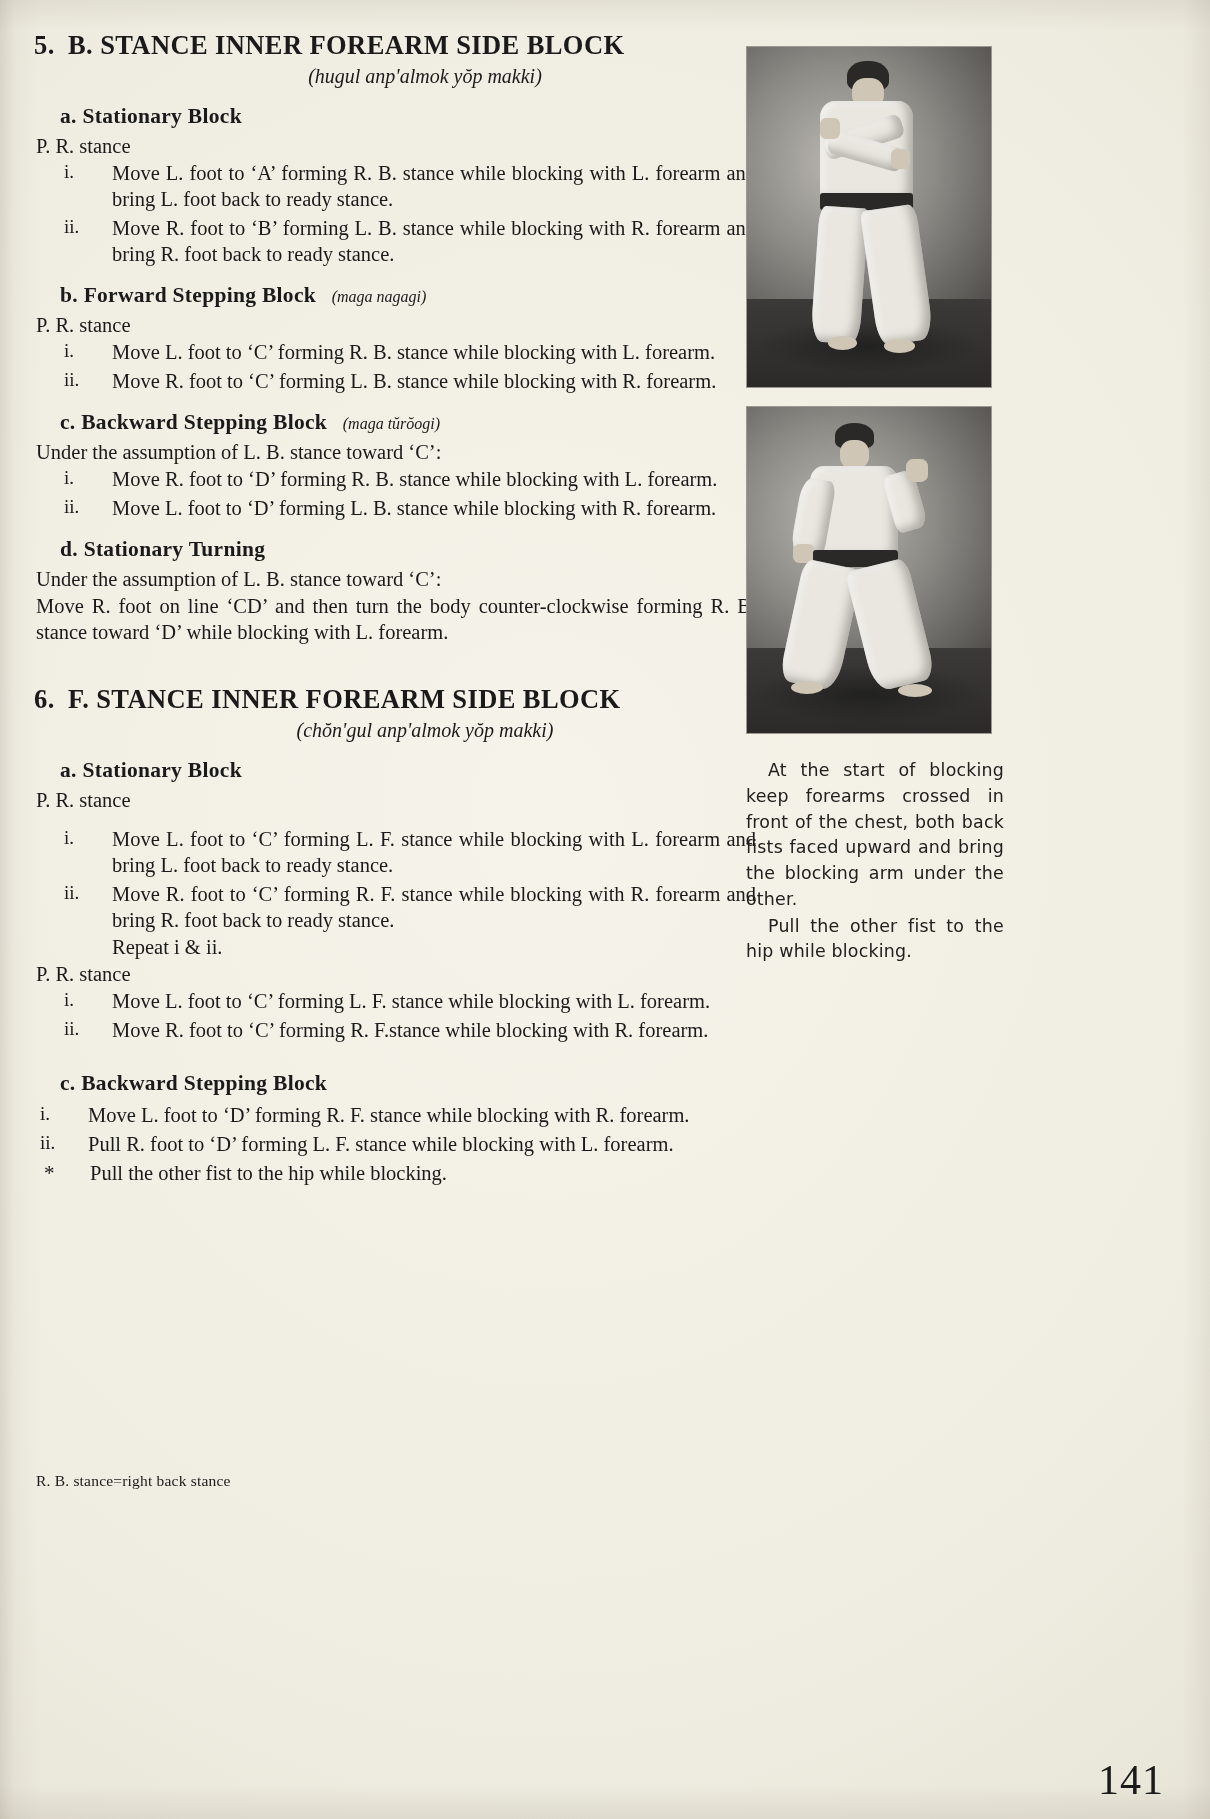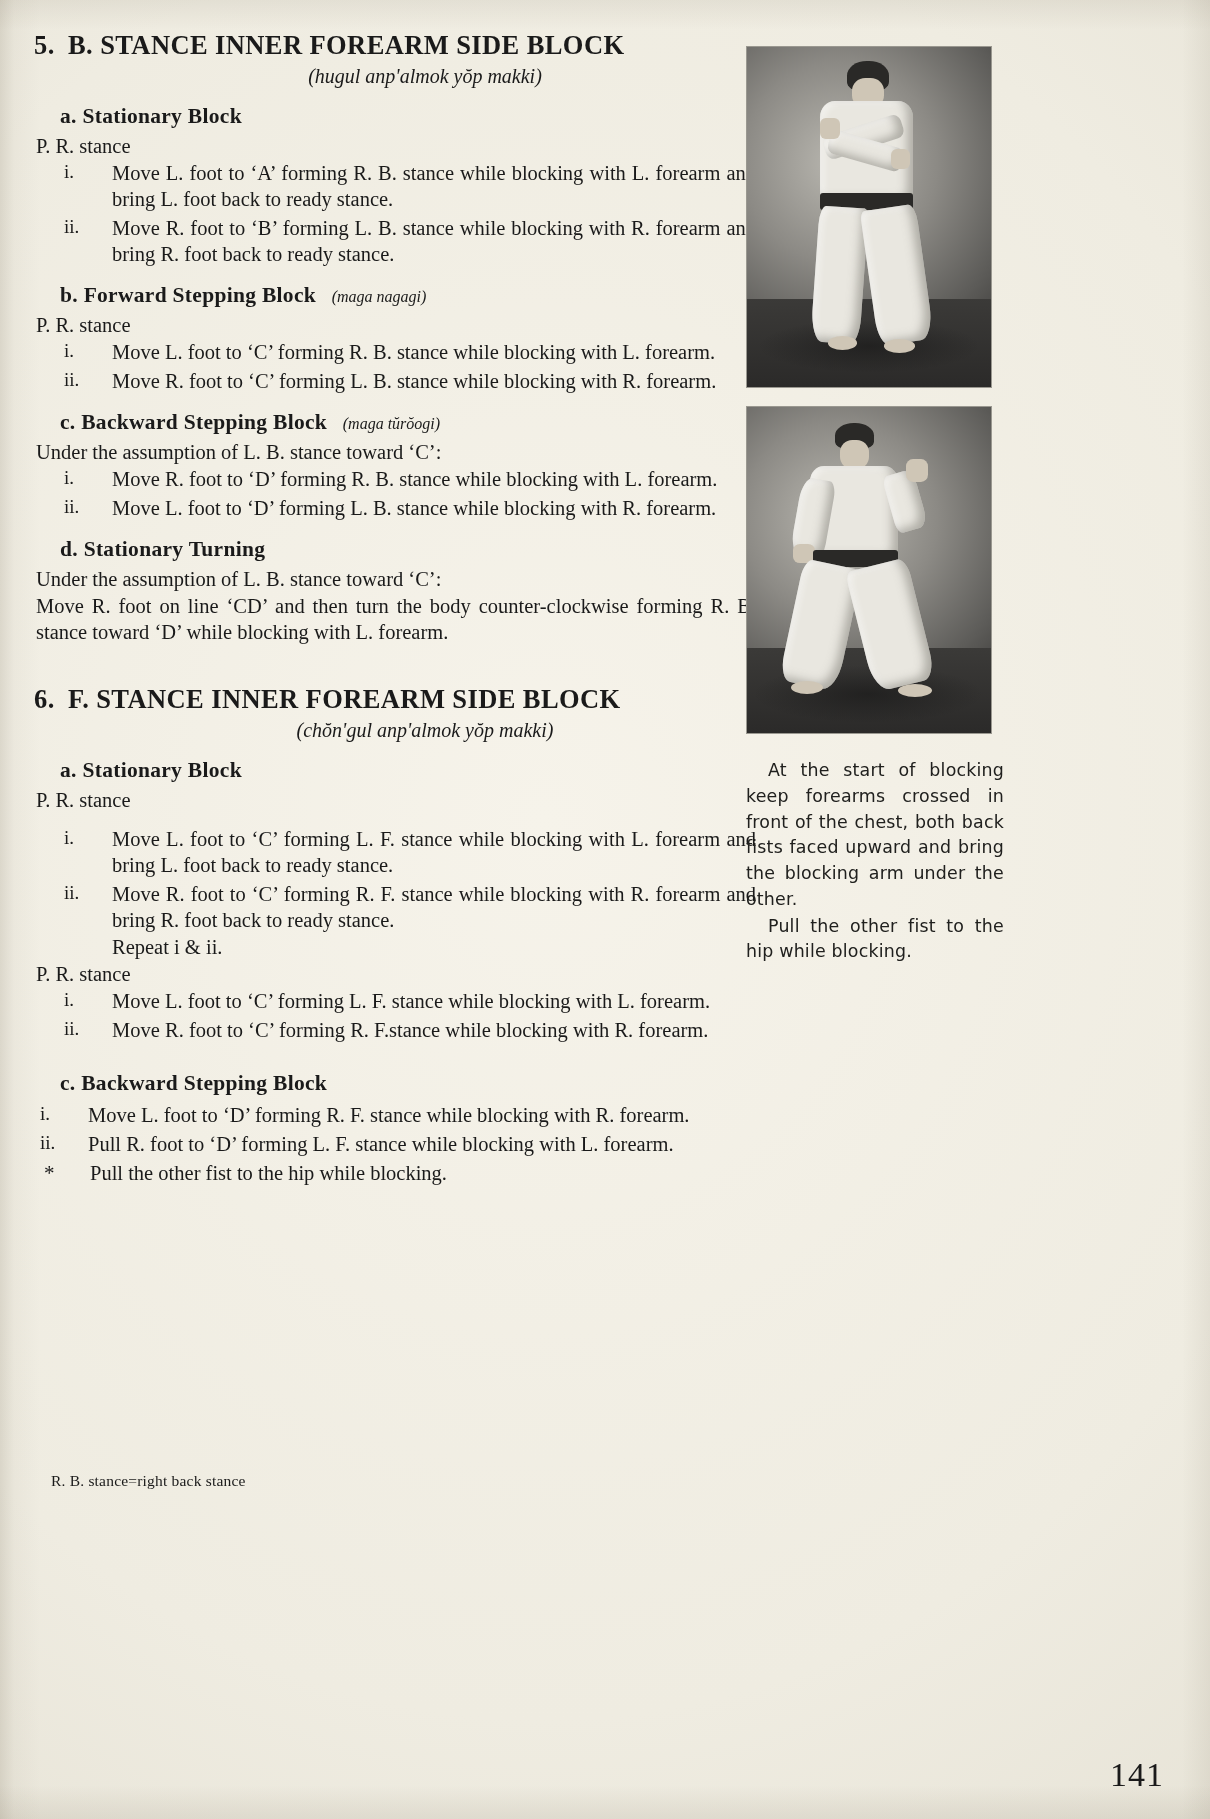--- a/index.html
+++ b/index.html
@@ -160,27 +160,26 @@
   .caption p { margin: 0; text-indent: 22px; }
   .caption p + p { margin-top: 1px; }
 
   
   .footnote {
     position: absolute;
     left: 36px;
     top: 1472px;
     font-size: 15.5px;
     letter-spacing: 0.2px;
-    margin-left: 15px;
   }
   .pageno {
     position: absolute;
     right: 46px;
     top: 1756px;
-    font-size: 34px;
+    font-size: 42px;
     letter-spacing: 1px;
   }
 
   
   .bg-grad {
     position: absolute; inset: 0;
     background:
       radial-gradient(ellipse 95% 70% at 38% 34%, #b9b7b0 0%, #8c8a85 42%, #5c5b58 78%, #3d3c3a 100%);
   }
   .floor {

